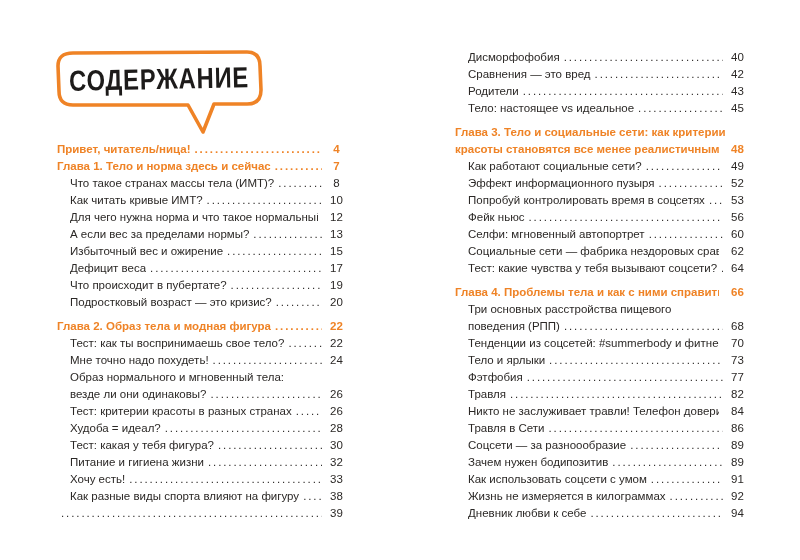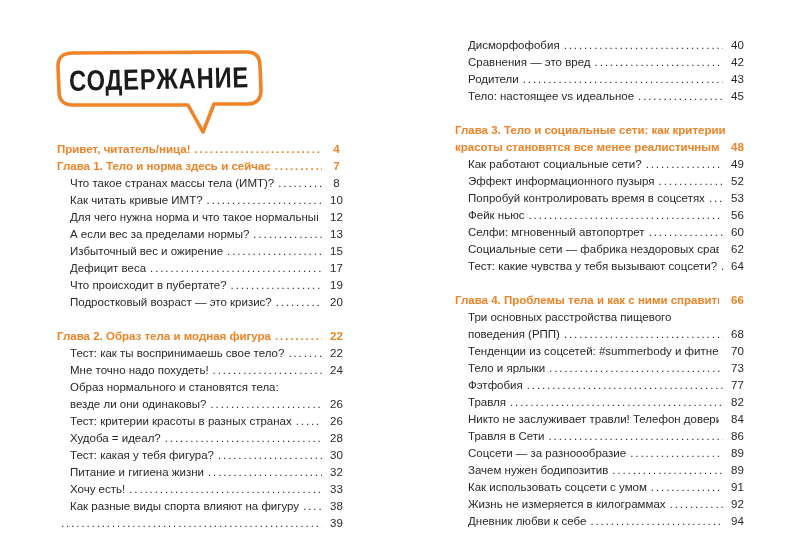--- a/index.html
+++ b/index.html
@@ -16,29 +16,29 @@
   }
   #page{position:absolute;inset:0;background:#fff;}
 
   
   #bubble{position:absolute;left:54px;top:48px;width:224px;height:96px;}
   #bubble svg{display:block;}
 
   
   .col{position:absolute;}
   #col-left{left:57px;top:141px;width:288px;}
-  #col-right{left:455px;top:37px;width:291px;}
+  #col-right{left:455px;top:49px;width:291px;}
 
   .row{
     display:flex;align-items:baseline;
     height:17px;line-height:17px;
     font-size:11.5px;color:var(--ink);
   }
   .row.chapter{font-weight:700;color:var(--accent);}
-  .row.gap{margin-top:17px;}
+  .row.gap{margin-top:7px;}
   .label{white-space:nowrap;overflow:hidden;flex:0 1 auto;}
   .label.ind{padding-left:13px;}
   .dots{flex:1 1 0;overflow:hidden;white-space:nowrap;margin:0 6px 0 4px;min-width:0;}
   .dots::after{
     content:"........................................................................";
     letter-spacing:1.9px;
   }
   .num{flex:none;min-width:17px;text-align:center;}
 </style>
 </head>
@@ -124,21 +124,21 @@
         <span class="label ind">Тест: как ты воспринимаешь свое тело?</span>
         <span class="dots"></span>
         <span class="num">22</span>
       </div>
       <div class="row">
         <span class="label ind">Мне точно надо похудеть!</span>
         <span class="dots"></span>
         <span class="num">24</span>
       </div>
       <div class="row">
-        <span class="label ind">Образ нормального и становятся тела:</span>
+        <span class="label ind">Образ нормального и мгновенный тела:</span>
       </div>
       <div class="row">
         <span class="label ind">везде ли они одинаковы?</span>
         <span class="dots"></span>
         <span class="num">26</span>
       </div>
       <div class="row">
         <span class="label ind">Тест: критерии красоты в разных странах</span>
         <span class="dots"></span>
         <span class="num">26</span>

